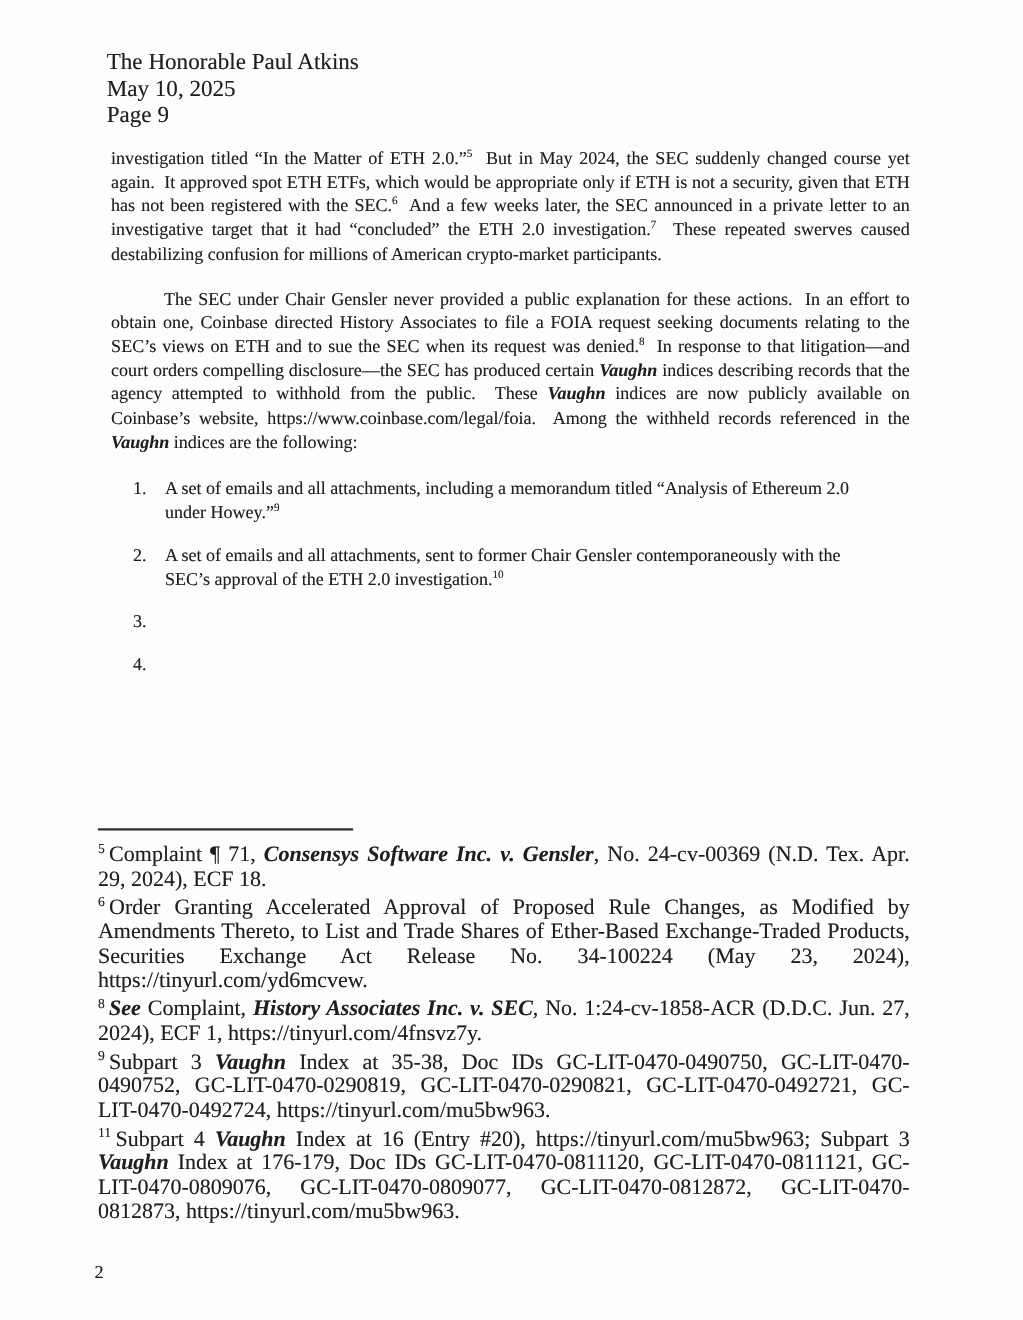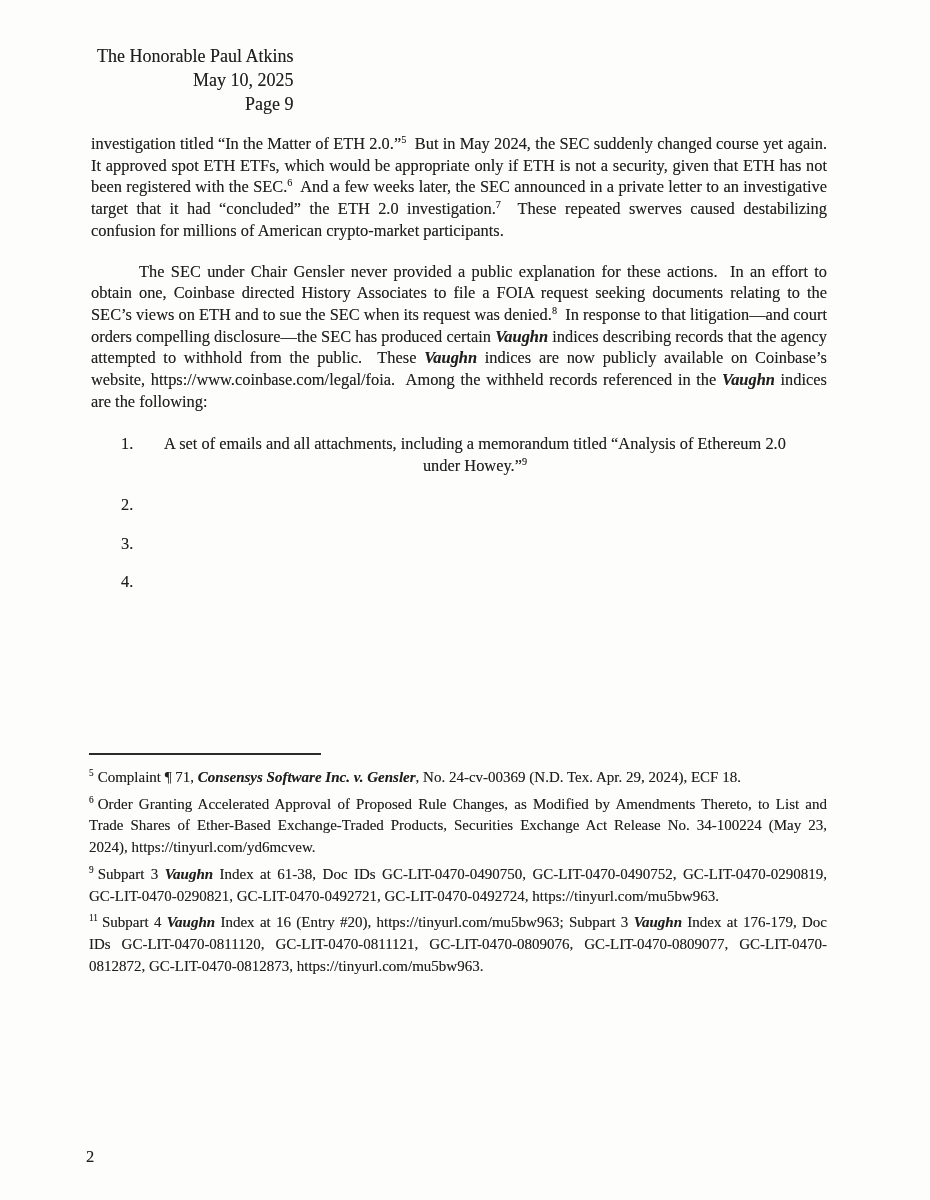--- a/index.html
+++ b/index.html
@@ -9,49 +9,49 @@
     font-family: "Liberation Serif", "DejaVu Serif", serif;
     color: #1f1f1f;
     overflow: hidden;
     position: relative;
     text-shadow: 0 0 0.4px rgba(20,20,20,0.45);
   }
   .page { position: absolute; inset: 0; }
 
   .header {
     position: absolute; left: 97px; top: 44px;
-    font-size: 18px; line-height: 24px; text-align: right;
+    font-size: 21px; line-height: 24px;
   }
 
   .content {
     position: absolute; left: 89px; top: 133px; width: 738px;
   }
   .para {
-    margin: 0 0 19px 2px;
+    margin: 0 0 19px 12px;
     font-size: 16.4px; line-height: 21.7px;
     text-align: justify;
     white-space: pre-wrap;
   }
   .para.indented { text-indent: 48px; }
 
   .list { margin-top: 21px; }
   .li { display: flex; margin-bottom: 17px; font-size: 16.4px; line-height: 21.7px; }
   .num { margin-left: 32px; width: 29px; flex: 0 0 29px; }
-  .litxt { width: 650px; text-align: center; white-space: pre-wrap; }
+  .litxt { width: 650px; text-align: left; white-space: pre-wrap; }
 
   .sup {
     vertical-align: super;
     font-size: 62%;
     line-height: 0;
   }
   .it { font-style: italic; font-weight: bold; }
 
   .footnotes {
     position: absolute; left: 89px; top: 753px; width: 738px;
-    font-size: 15px; line-height: 21.7px;
+    font-size: 20px; line-height: 21.7px;
   }
   .fn-rule {
     width: 232px; height: 0;
     border-top: 2px solid #2a2a2a;
     margin-bottom: 12px;
   }
   .fn {
     margin-bottom: 5px;
     text-align: justify;
     white-space: pre-wrap;
@@ -78,40 +78,42 @@
     <p class="para"><span>investigation titled “In the Matter of ETH 2.0.”</span><span class="sup">5</span><span>  But in May 2024, the SEC suddenly changed course yet again.  It approved spot ETH ETFs, which would be appropriate only if ETH is not a security, given that ETH has not been registered with the SEC.</span><span class="sup">6</span><span>  And a few weeks later, the SEC announced in a private letter to an investigative target that it had “concluded” the ETH 2.0 investigation.</span><span class="sup">7</span><span>  These repeated swerves caused destabilizing confusion for millions of American crypto-market participants.</span></p>
     <p class="para indented"><span>The SEC under Chair Gensler never provided a public explanation for these actions.  In an effort to obtain one, Coinbase directed History Associates to file a FOIA request seeking documents relating to the SEC’s views on ETH and to sue the SEC when its request was denied.</span><span class="sup">8</span><span>  In response to that litigation—and court orders compelling disclosure—the SEC has produced certain </span><span class="it">Vaughn</span><span> indices describing records that the agency attempted to withhold from the public.  These </span><span class="it">Vaughn</span><span> indices are now publicly available on Coinbase’s website, https://www.coinbase.com/legal/foia.  Among the withheld records referenced in the </span><span class="it">Vaughn</span><span> indices are the following:</span></p>
 
     <div class="list">
       <div class="li">
         <span class="num">1.</span>
         <span class="litxt"><span>A set of emails and all attachments, including a memorandum titled “Analysis of Ethereum 2.0 under Howey.”</span><span class="sup">9</span></span>
       </div>
       <div class="li">
         <span class="num">2.</span>
+        <span class="litxt"><span>A set of emails and all attachments, sent to former Chair Gensler contemporaneously with the SEC’s approval of the ETH 2.0 investigation.</span><span class="sup">10</span></span>
       </div>
       <div class="li">
         <span class="num">3.</span>
       </div>
       <div class="li">
         <span class="num">4.</span>
       </div>
     </div>
   </div>
 
   <div class="footnotes">
     <div class="fn-rule"></div>
 
     <div class="fn"><span class="sup fnmark">5</span><span><span>Complaint ¶ 71, </span><span class="it">Consensys Software Inc. v. Gensler</span><span>, No. 24-cv-00369 (N.D. Tex. Apr. 29, 2024), ECF 18.</span></span></div>
 
     <div class="fn"><span class="sup fnmark">6</span><span><span>Order Granting Accelerated Approval of Proposed Rule Changes, as Modified by Amendments Thereto, to List and Trade Shares of Ether-Based Exchange-Traded Products, Securities Exchange Act Release No. 34-100224 (May 23, 2024), https://tinyurl.com/yd6mcvew.</span></span></div>
 
 
+    <div class="fn"><span class="sup fnmark">8</span><span><span class="it">See</span><span> Complaint, </span><span class="it">History Associates Inc. v. SEC</span><span>, No. 1:24-cv-1858-ACR (D.D.C. Jun. 27, 2024), ECF 1, https://tinyurl.com/4fnsvz7y.</span></span></div>
 
-    <div class="fn"><span class="sup fnmark">9</span><span><span>Subpart 3 </span><span class="it">Vaughn</span><span> Index at 61-38, Doc IDs GC-LIT-0470-0490750, GC-LIT-0470-0490752, GC-LIT-0470-0290819, GC-LIT-0470-0290821, GC-LIT-0470-0492721, GC-LIT-0470-0492724, https://tinyurl.com/mu5bw963.</span></span></div>
+    <div class="fn"><span class="sup fnmark">9</span><span><span>Subpart 3 </span><span class="it">Vaughn</span><span> Index at 35-38, Doc IDs GC-LIT-0470-0490750, GC-LIT-0470-0490752, GC-LIT-0470-0290819, GC-LIT-0470-0290821, GC-LIT-0470-0492721, GC-LIT-0470-0492724, https://tinyurl.com/mu5bw963.</span></span></div>
 
 
     <div class="fn"><span class="sup fnmark">11</span><span><span>Subpart 4 </span><span class="it">Vaughn</span><span> Index at 16 (Entry #20), https://tinyurl.com/mu5bw963; Subpart 3 </span><span class="it">Vaughn</span><span> Index at 176-179, Doc IDs GC-LIT-0470-0811120, GC-LIT-0470-0811121, GC-LIT-0470-0809076, GC-LIT-0470-0809077, GC-LIT-0470-0812872, GC-LIT-0470-0812873, https://tinyurl.com/mu5bw963.</span></span></div>
 
   </div>
 
   <div class="pageno">2</div>
 
 </div>
 

